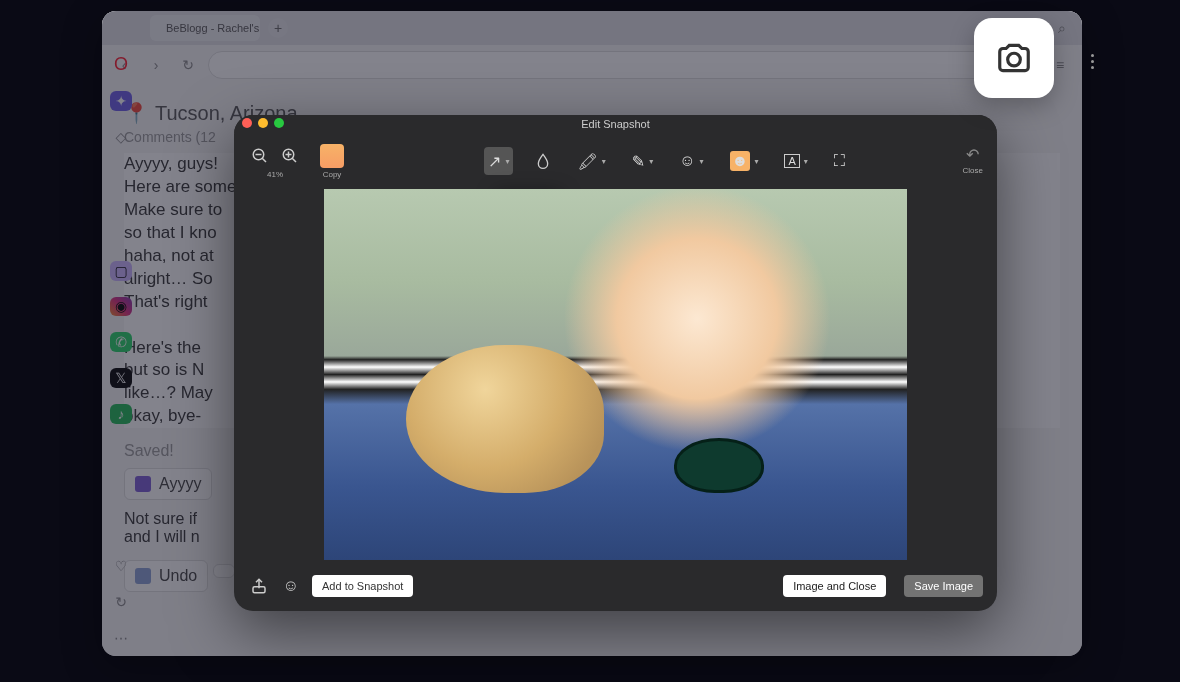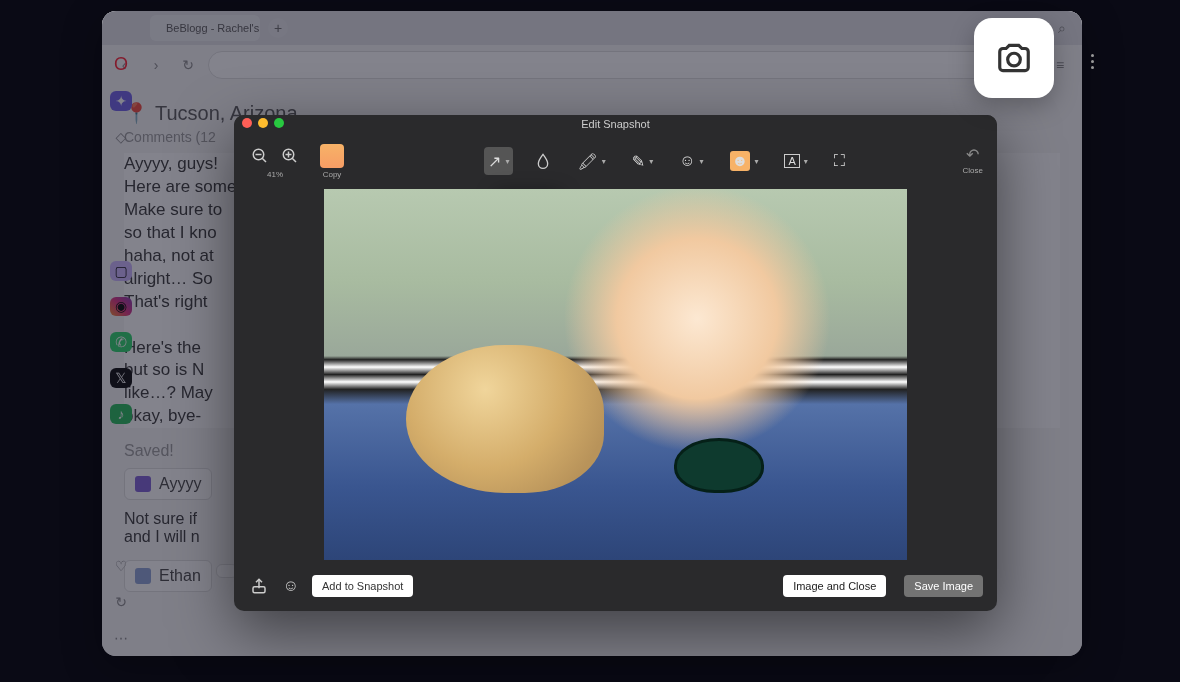--- a/index.html
+++ b/index.html
@@ -37,21 +37,21 @@
   position: absolute; left: 106px; top: 48px; width: 30px; height: 600px;
   display:flex; flex-direction:column; align-items:center; gap:16px; padding-top:6px;
 }
 .side-ic { width:22px; height:22px; border-radius:6px; display:flex;align-items:center;justify-content:center; font-size:14px;}
 
 .dim-overlay { position:absolute; left:102px; top:11px; width:980px; height:645px; background: rgba(30,30,45,0.55); border-radius:14px; }
 
 
 .editor {
   position: absolute; left: 234px; top: 115px; width: 763px; height: 496px;
-  background: #2a2a2c; border-radius: 10px; overflow: hidden;
+  background: #2a2a2c; border-radius: 19px; overflow: hidden;
   box-shadow: 0 20px 60px rgba(0,0,0,0.5);
 }
 .e-title { height: 18px; background:#2a2a2c; display:flex;align-items:center;justify-content:center; position:relative;}
 .e-title span { font-size:11px; color:#ccc; }
 .traffic { position:absolute; left:8px; top:3px; display:flex; gap:6px;}
 .tl { width:10px; height:10px; border-radius:50%; }
 .toolbar-row { height: 56px; display:flex; align-items:center; padding: 0 14px; gap: 0; position:relative;}
 .zoom-group { display:flex; flex-direction:column; align-items:center; margin-right:18px;}
 .zg-btns { display:flex; gap:6px;}
 .tb-ic { width:24px; height:24px; display:flex;align-items:center;justify-content:center;color:#ddd; border-radius:4px;}
@@ -145,21 +145,21 @@
 
     <div class="user-chip">
       <div class="chip-icon" style="background:#7b5cd6"></div>
       <span>Ayyyy</span>
     </div>
     <div class="reply-text" style="white-space:pre-line">Not sure if
 and I will n</div>
 
     <div class="user-chip">
       <div class="chip-icon" style="background:#8aa0d4"></div>
-      <span>Ethan</span>
+      <span>Undo</span>
     </div>
 
     <div class="user-chip">
       
       
     </div>
   </div>
 </div>
 
 <div class="opera-sidebar">

